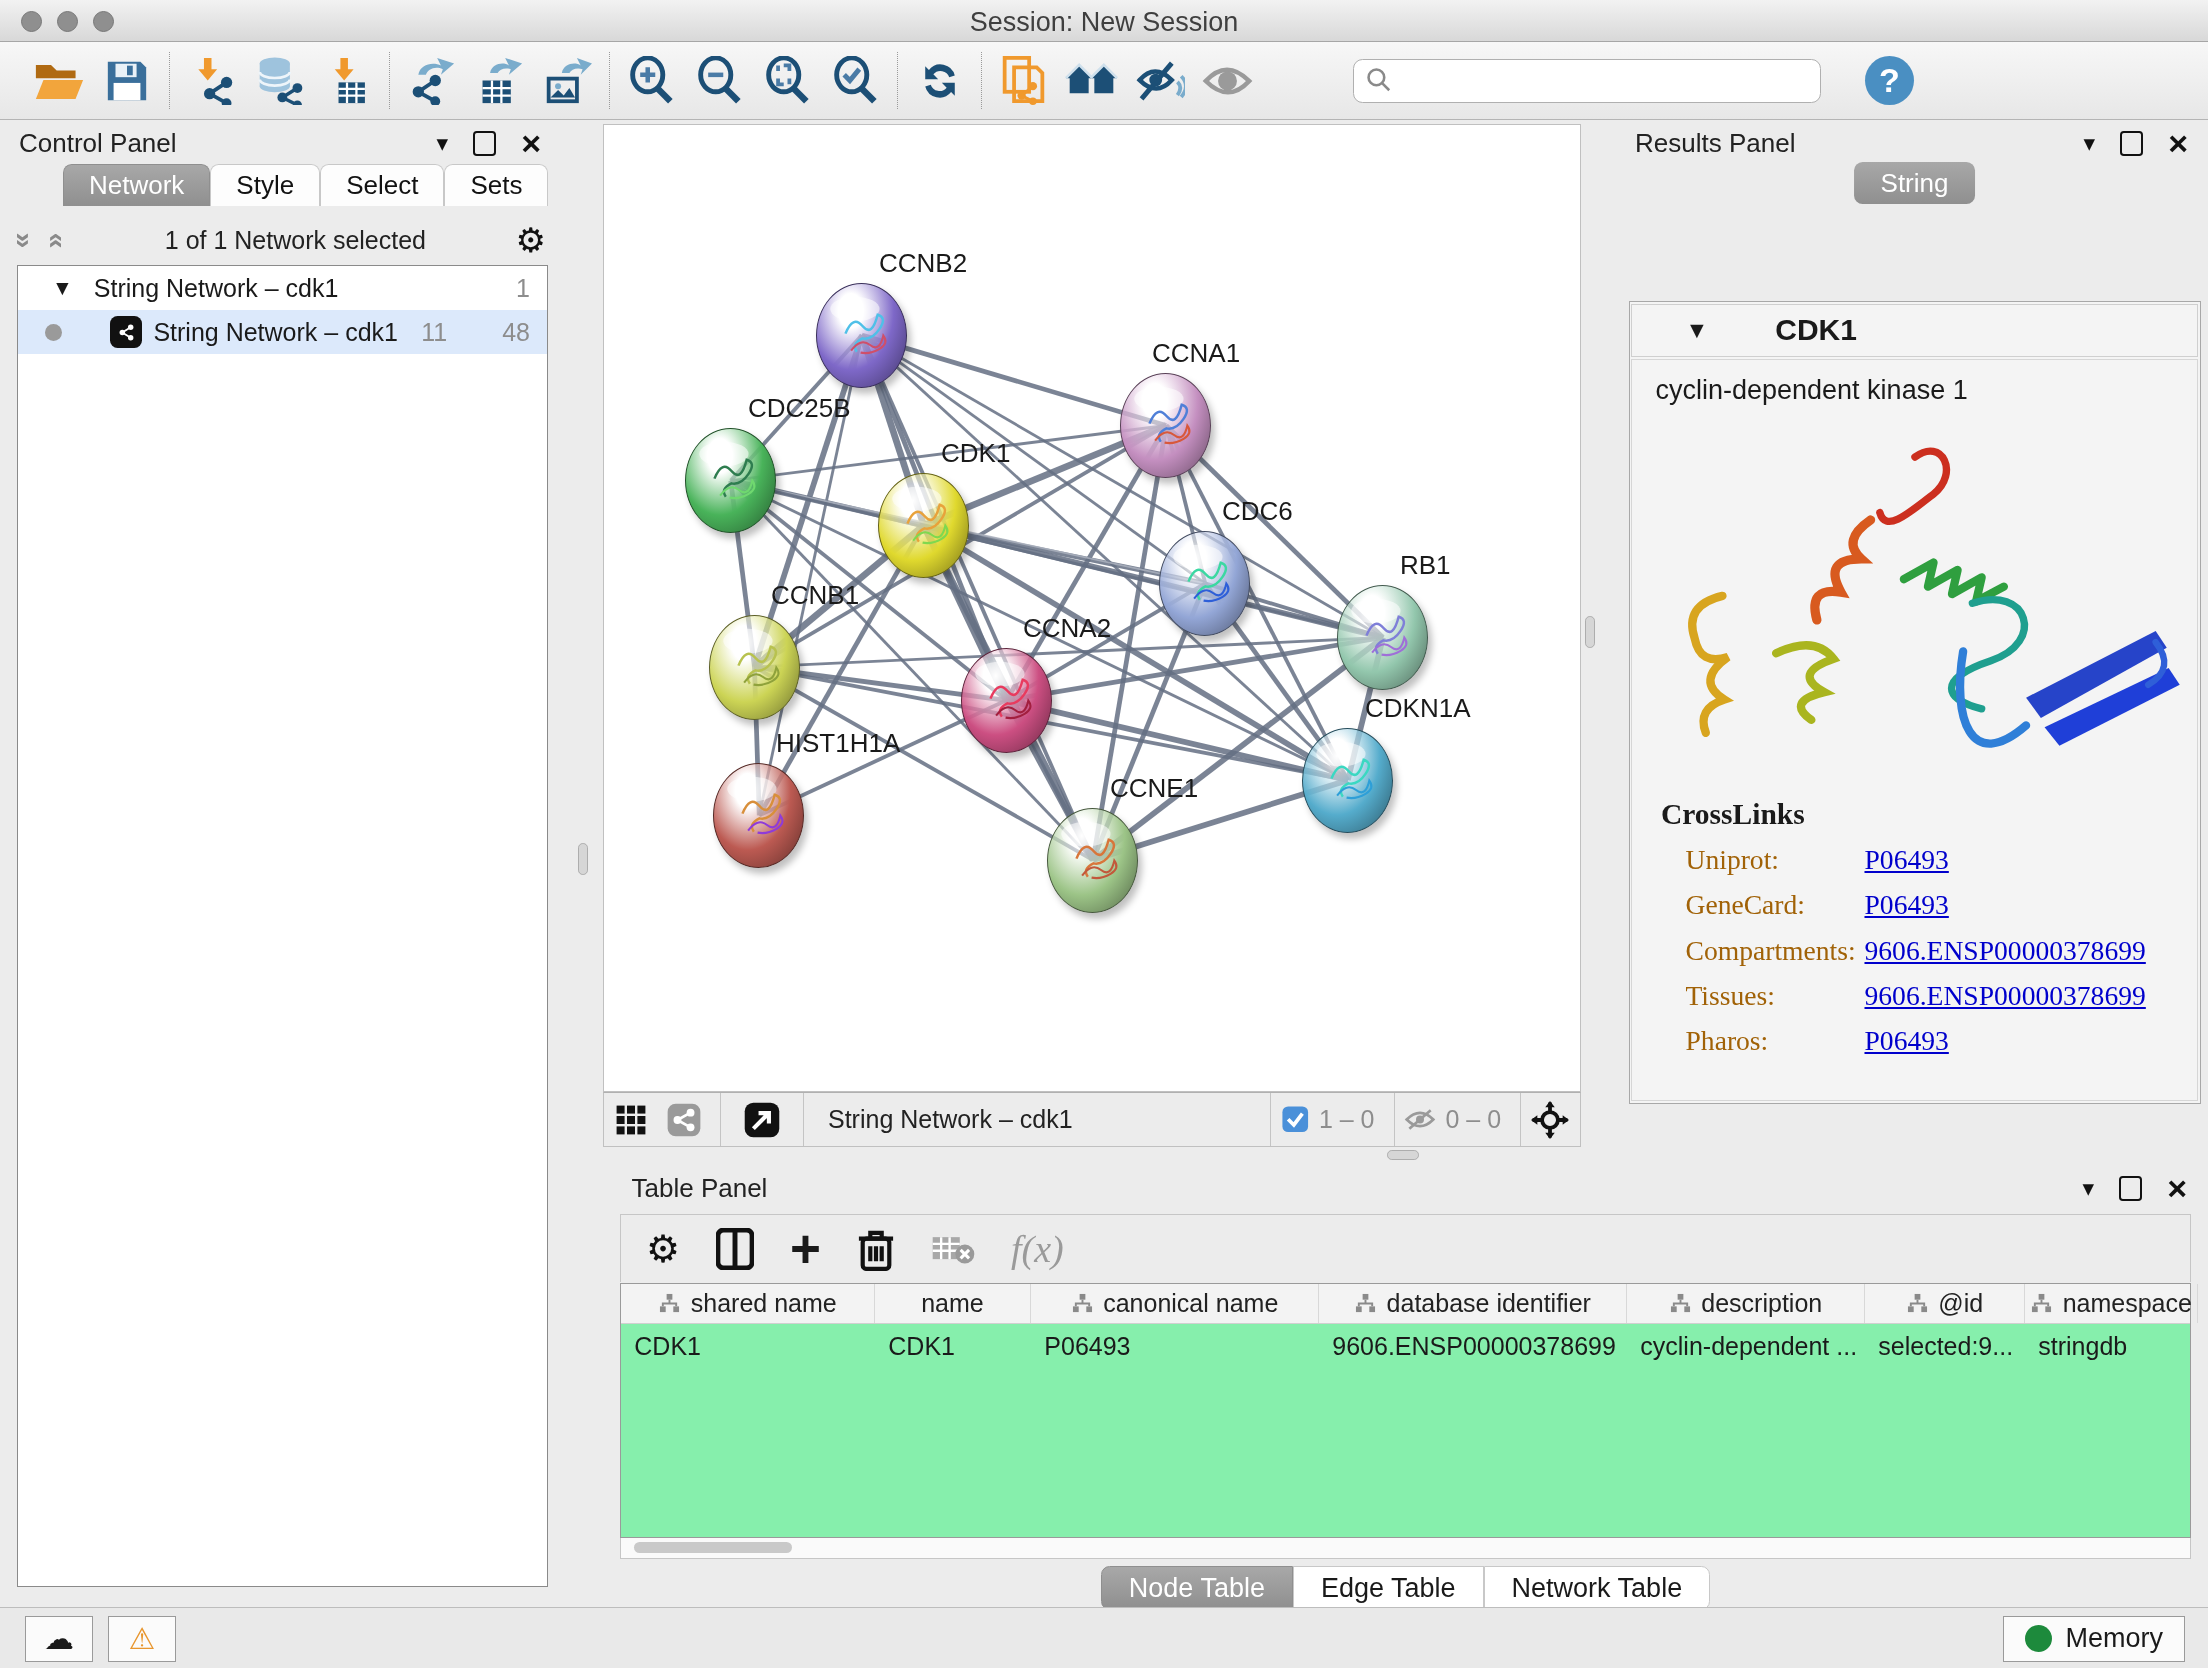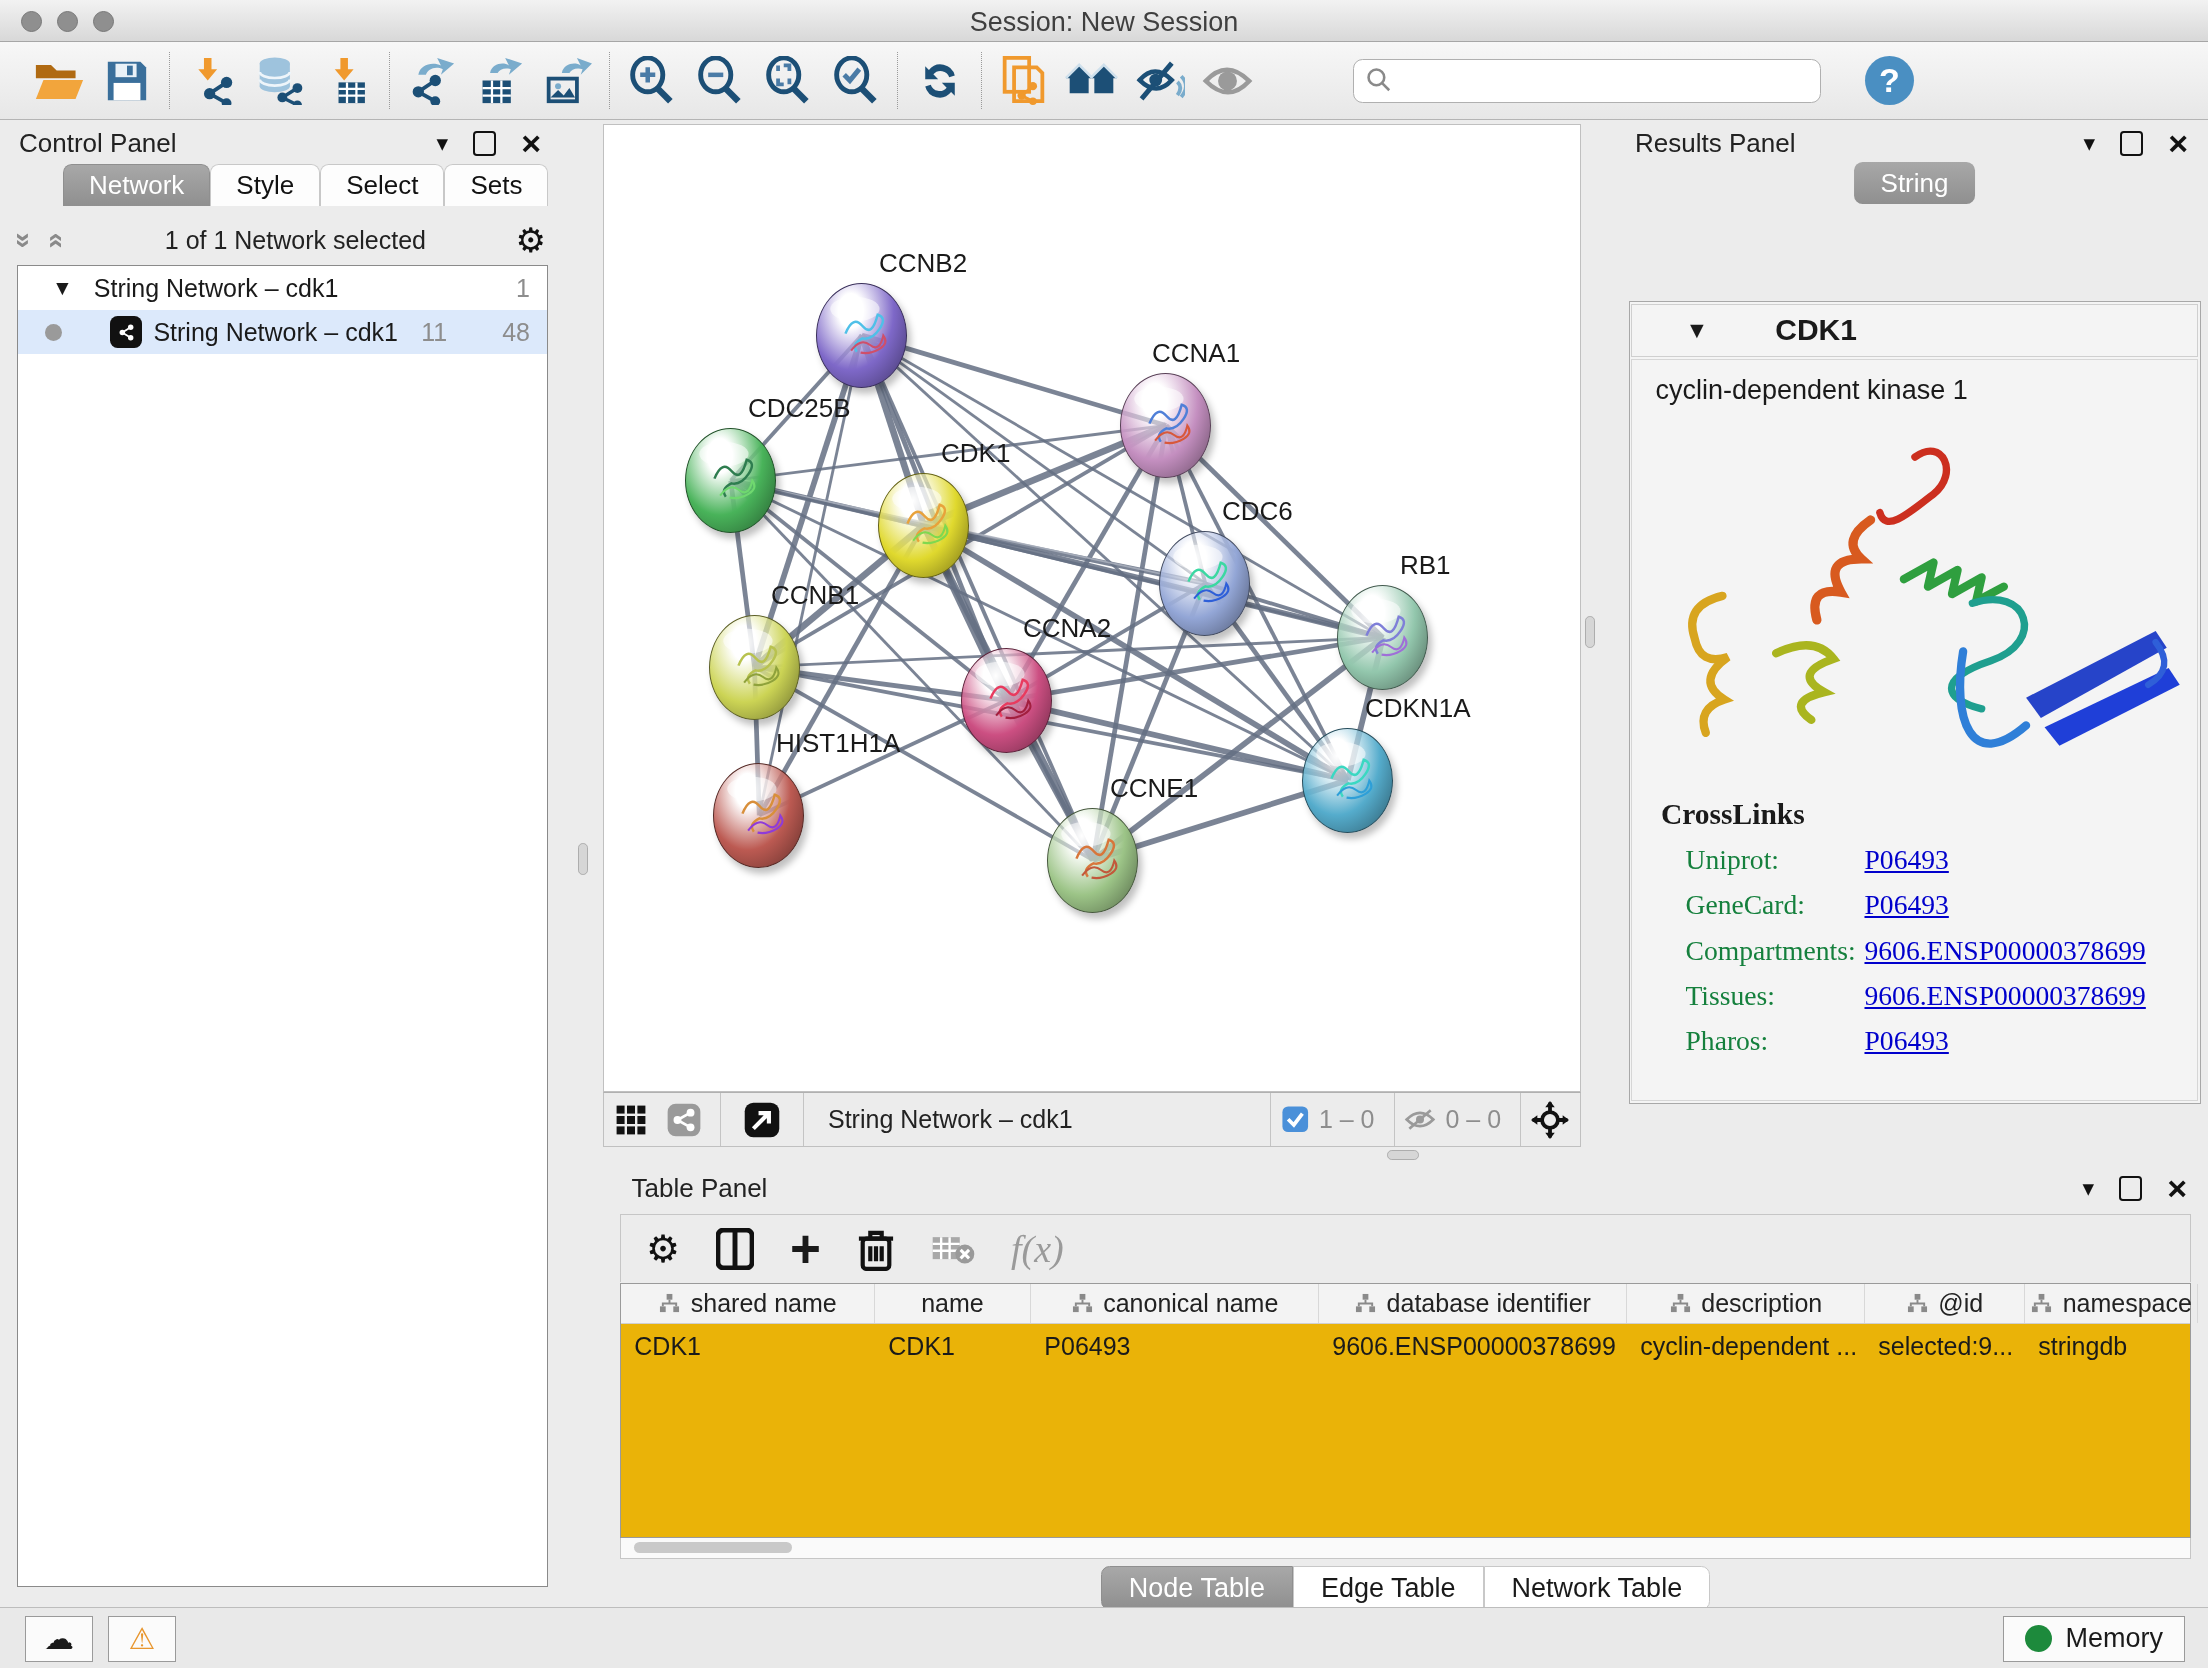--- a/index.html
+++ b/index.html
@@ -73,28 +73,28 @@
     display:flex; align-items:center; justify-content:center; gap:28.5px; }
   .rp-btn { height:42px; padding:0 28.5px; background:#fff; border:1px solid #bdbdbd; border-radius:8.6px;
     font-size:27px; display:flex; align-items:center; }
   .rp-box2 { position:absolute; left:8.6px; top:181px; width:572px; height:803px; border:1.9px solid #a8a8a8; background:#f4f4f4; }
   .rp-sec-hdr { height:53px; display:flex; align-items:center; border:1px solid #cfcfcf; margin:1.9px; background:#f4f4f4; }
   .rp-sec-title { font-size:30px; font-weight:bold; margin-left:67px; }
   .rp-desc { font-size:27px; margin:15px 0 14px 23px; }
   .rp-serif { font-family:"Liberation Serif", serif; }
   .xl-title { font-size:29.5px; font-weight:bold; margin:17px 0 5.7px 28.5px; }
   .xl-row { display:flex; font-size:27.6px; margin:13.3px 0 13.3px 53px; }
-  .xl-label { width:179px; color:#15803d; }
+  .xl-label { width:179px; color:#a16207; }
   .xl-link { color:#0000cc; text-decoration:underline; }
 
   
   .tp { position:absolute; left:603px; top:1165px; width:1605px; height:442px; background:#ececec; }
   .tp-toolbar { position:absolute; left:17px; top:49px; width:1571px; height:68px; border:1px solid #c6c6c6;
     border-bottom:none; background:#ececec; display:flex; align-items:center; gap:36px; padding-left:25px; }
-  .tp-table { position:absolute; left:17px; top:118px; width:1571px; height:255px; background:#eab308; border:1px solid #9a9a9a; }
+  .tp-table { position:absolute; left:17px; top:118px; width:1571px; height:255px; background:#86efac; border:1px solid #9a9a9a; }
   .thead { display:flex; height:40px; background:#f3f3f3; border-bottom:1px solid #d0d0d0; }
   .th { display:flex; align-items:center; justify-content:center; gap:9.5px; font-size:25px; color:#222;
     border-right:1px solid #d8d8d8; overflow:hidden; white-space:nowrap; flex:0 0 auto; }
   .trowdata { display:flex; height:42px; }
   .td { font-size:25px; padding:7.6px 3.8px 0 13.3px; overflow:hidden; white-space:nowrap; flex:0 0 auto; }
   .hscroll { position:absolute; left:17px; top:373px; width:1571px; height:21px; background:#fafafa; border:1px solid #c6c6c6; border-top:none; }
   .hthumb2 { position:absolute; left:13.3px; top:3.8px; width:158px; height:11.4px; background:#c9c9c9; border-radius:5.7px; }
   .tp-tabs { position:absolute; left:0; top:401px; width:100%; display:flex; justify-content:center; }
   .tp-tab { height:44px; padding:0 27px; background:#fff; border:1px solid #c8c8c8; font-size:27px;
     display:flex; align-items:center; }

